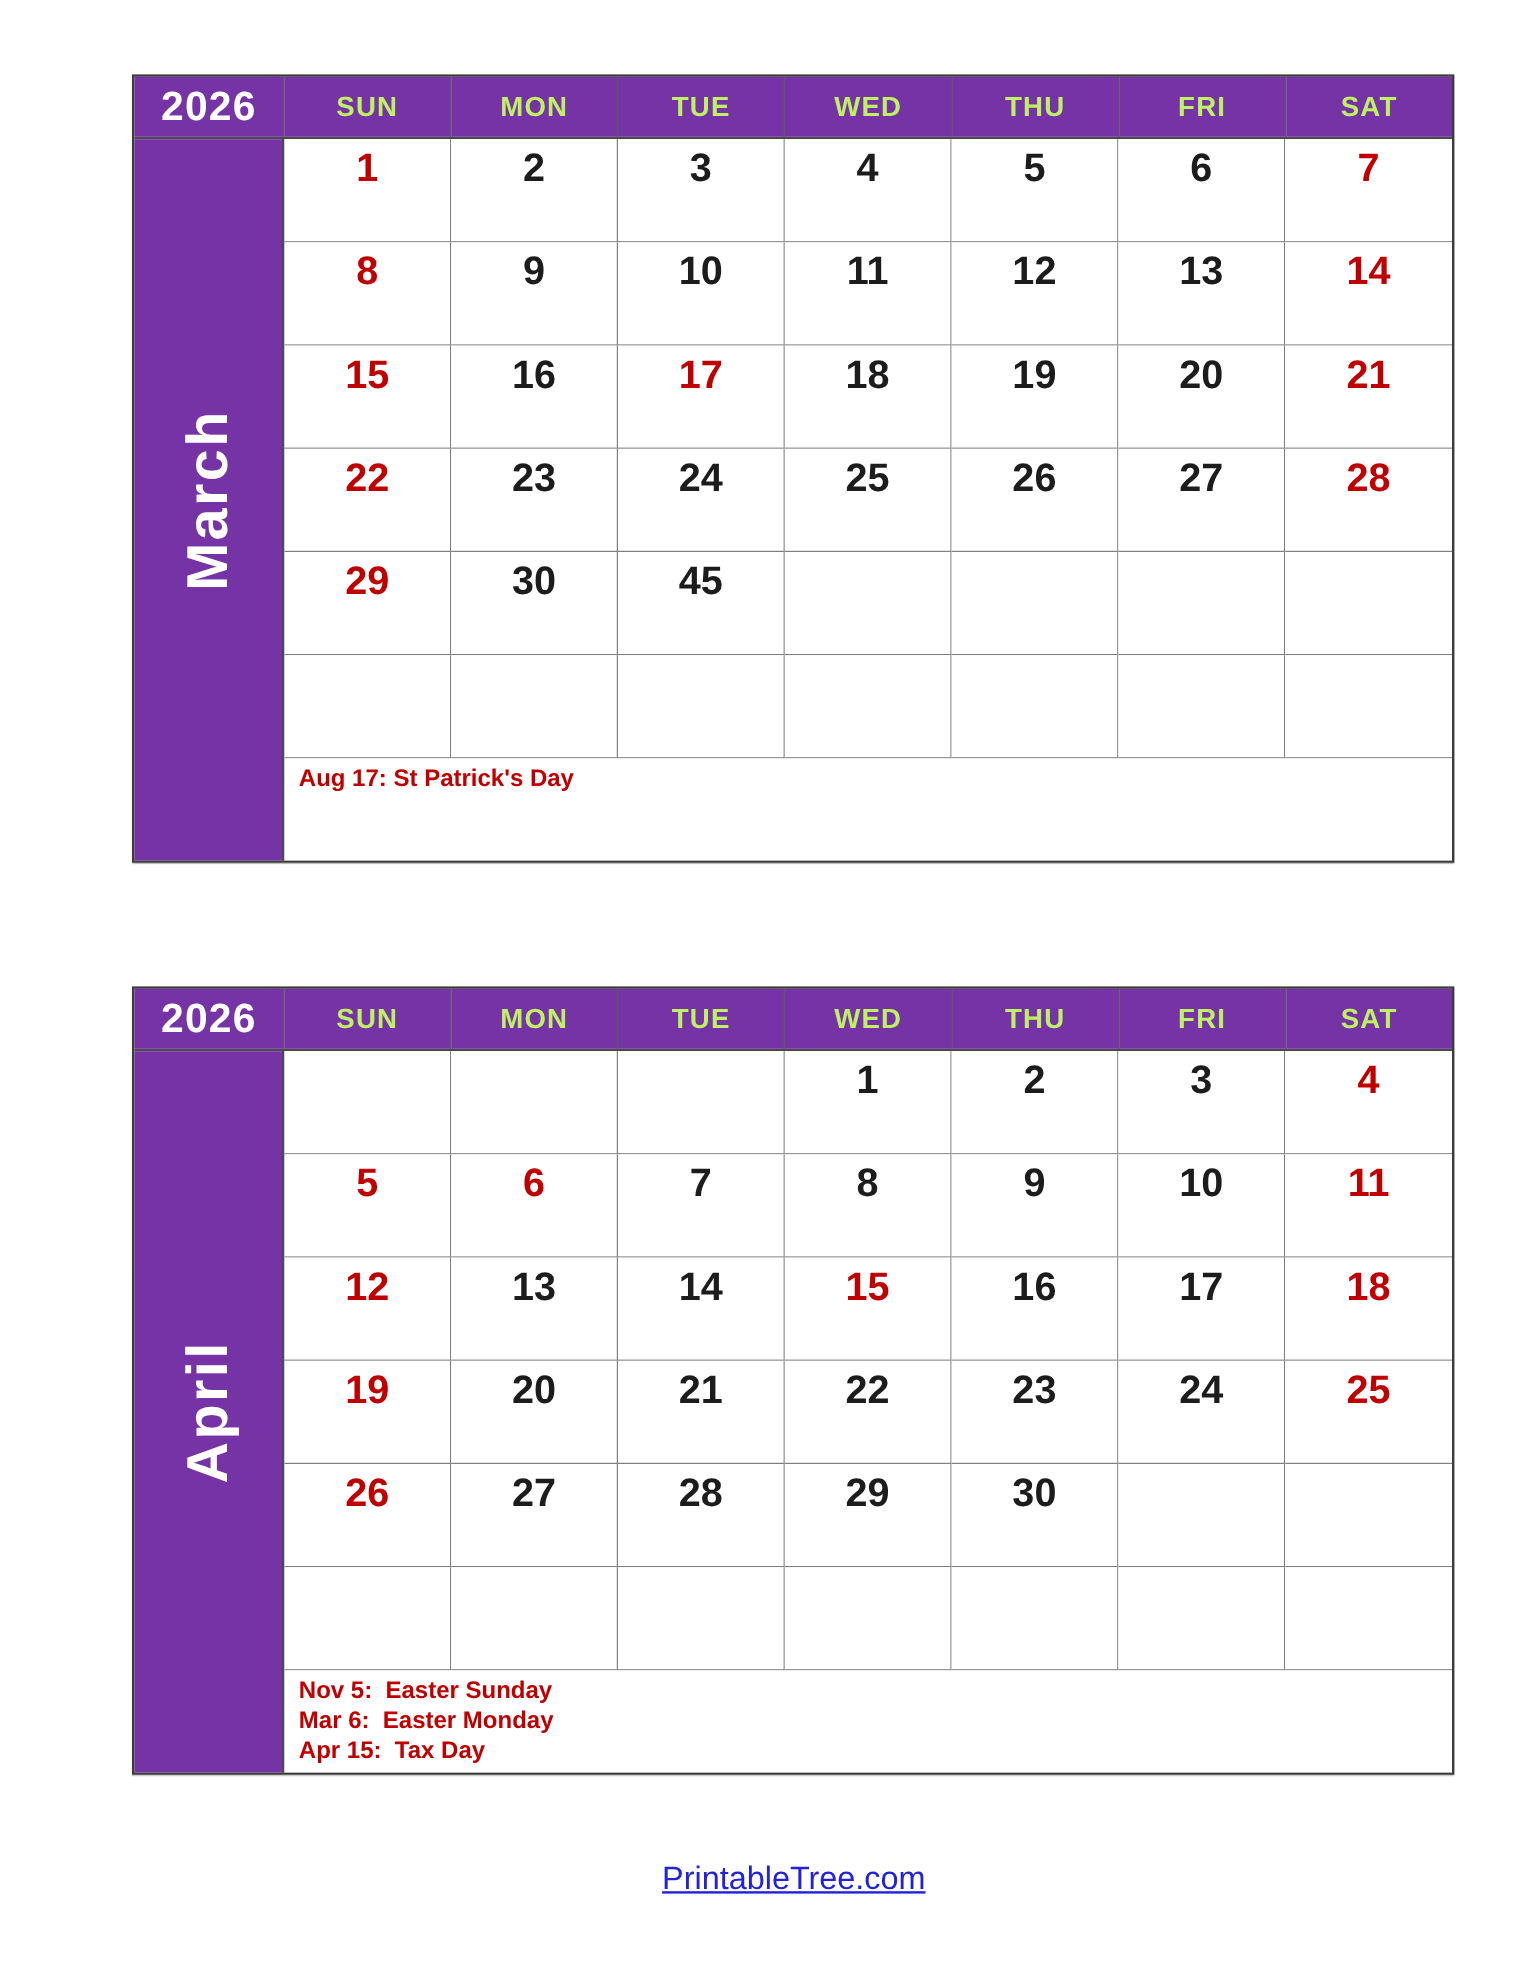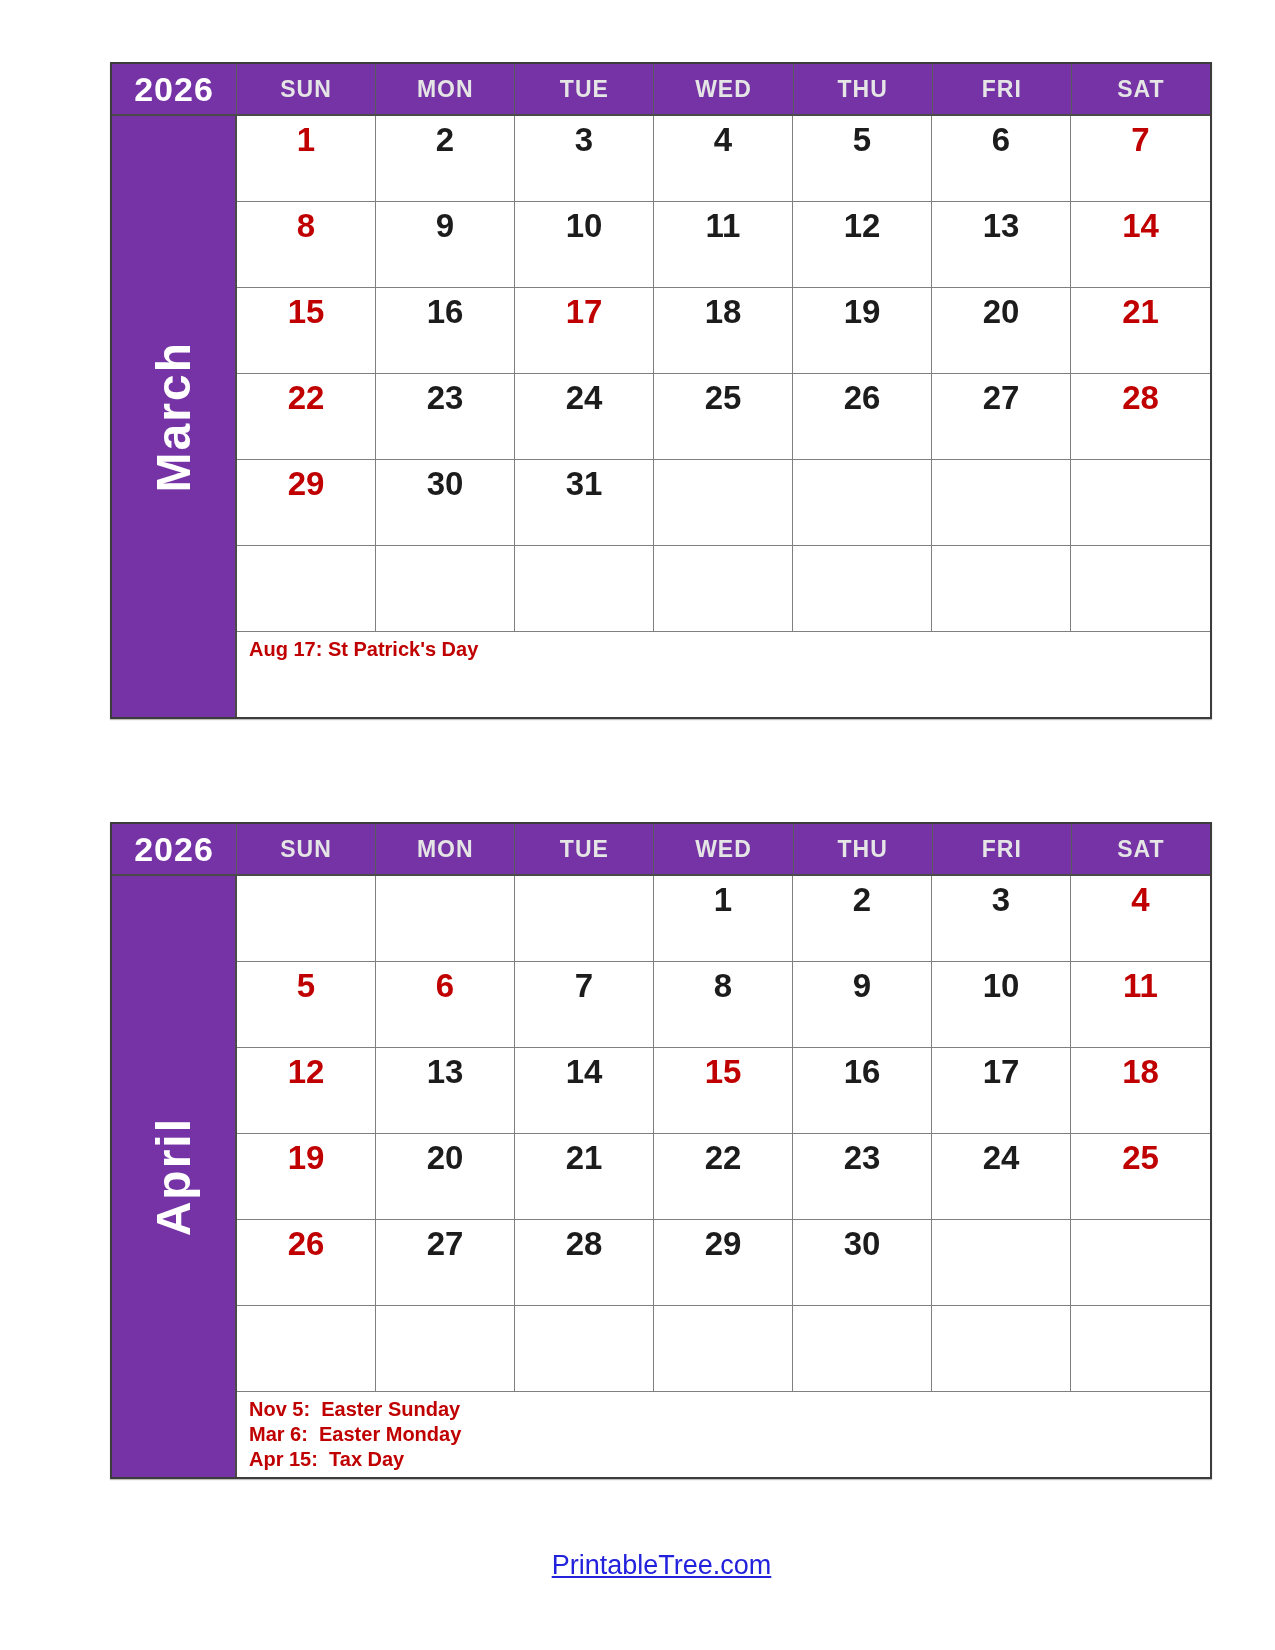--- a/index.html
+++ b/index.html
@@ -16,21 +16,21 @@
   .cal-april { top:822px; }
 
   .cal-top { display:flex; height:50px; border-bottom:2px solid #4a4a4a; }
   .year-cell {
     width:125px; flex:0 0 125px; background:var(--purple,#7533a6); color:#ffffff;
     font-size:34px; font-weight:bold; display:flex; align-items:center; justify-content:center;
     border-right:1px solid #5a5a5a; box-sizing:border-box; letter-spacing:1px;
   }
   .day-headers { flex:1; display:flex; }
   .day-header {
-    flex:1; background:var(--purple,#7533a6); color:#e5e5e5;
+    flex:1; background:var(--purple,#7533a6); color:#bef264;
     font-size:23px; font-weight:bold; letter-spacing:1px;
     display:flex; align-items:center; justify-content:center;
     border-right:1px solid #5a5a5a; box-sizing:border-box;
   }
   .day-header:last-child { border-right:none; }
 
   .cal-body { display:flex; }
   .sidebar {
     width:125px; flex:0 0 125px; background:var(--purple,#7533a6);
     border-right:2px solid #4a4a4a; box-sizing:border-box;
@@ -170,21 +170,21 @@
             <div class="date-cell">
               <span class="date-num red">28</span>
             </div>
             <div class="date-cell">
               <span class="date-num red">29</span>
             </div>
             <div class="date-cell">
               <span class="date-num">30</span>
             </div>
             <div class="date-cell">
-              <span class="date-num">31</span>
+              <span class="date-num">45</span>
             </div>
             <div class="date-cell"></div>
             <div class="date-cell"></div>
             <div class="date-cell"></div>
             <div class="date-cell"></div>
             <div class="date-cell"></div>
             <div class="date-cell"></div>
             <div class="date-cell"></div>
             <div class="date-cell"></div>
             <div class="date-cell"></div>

